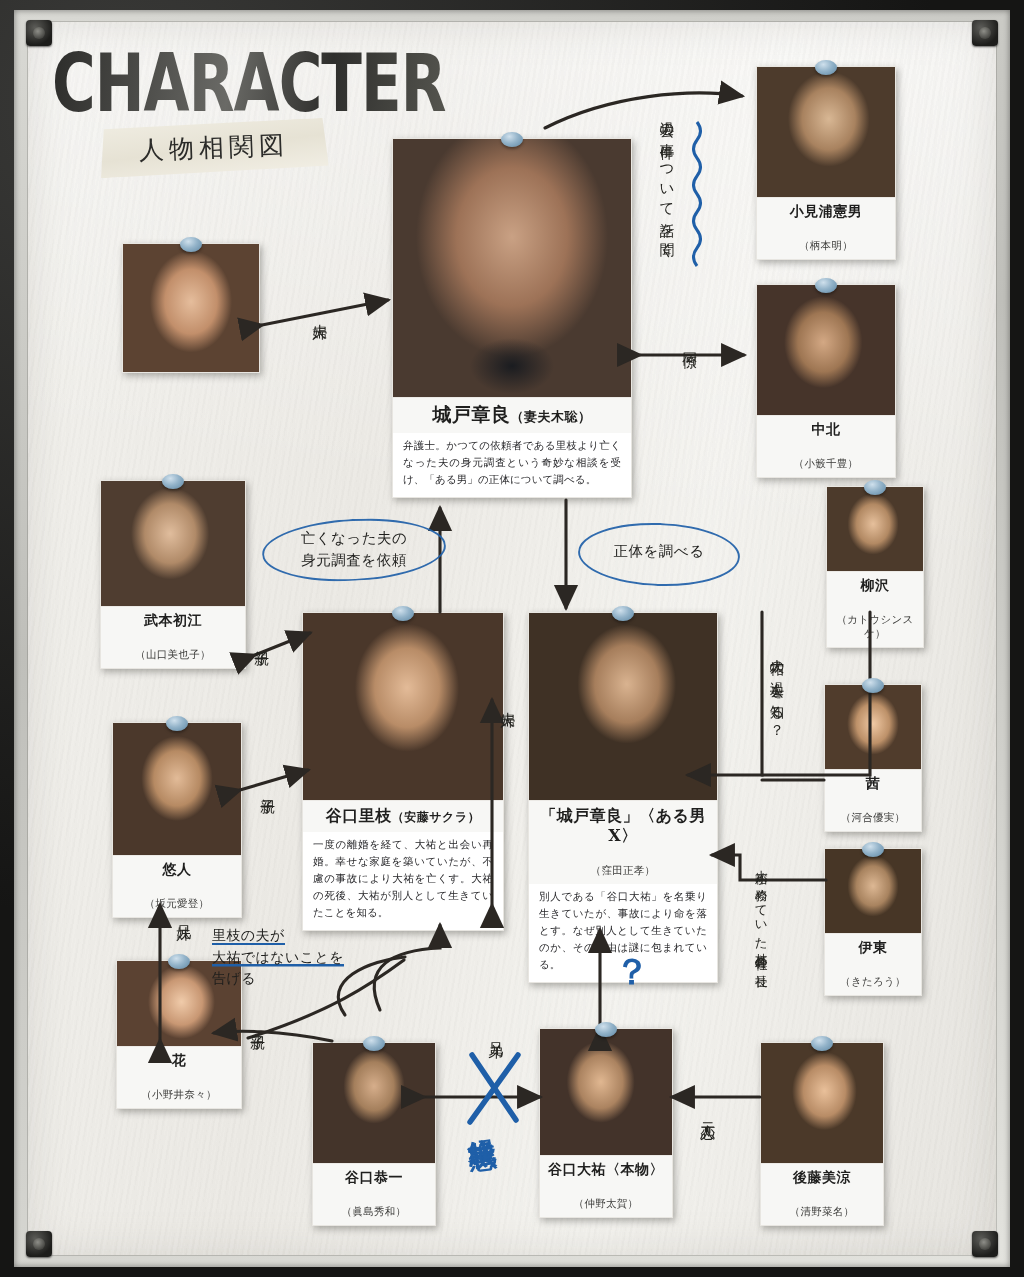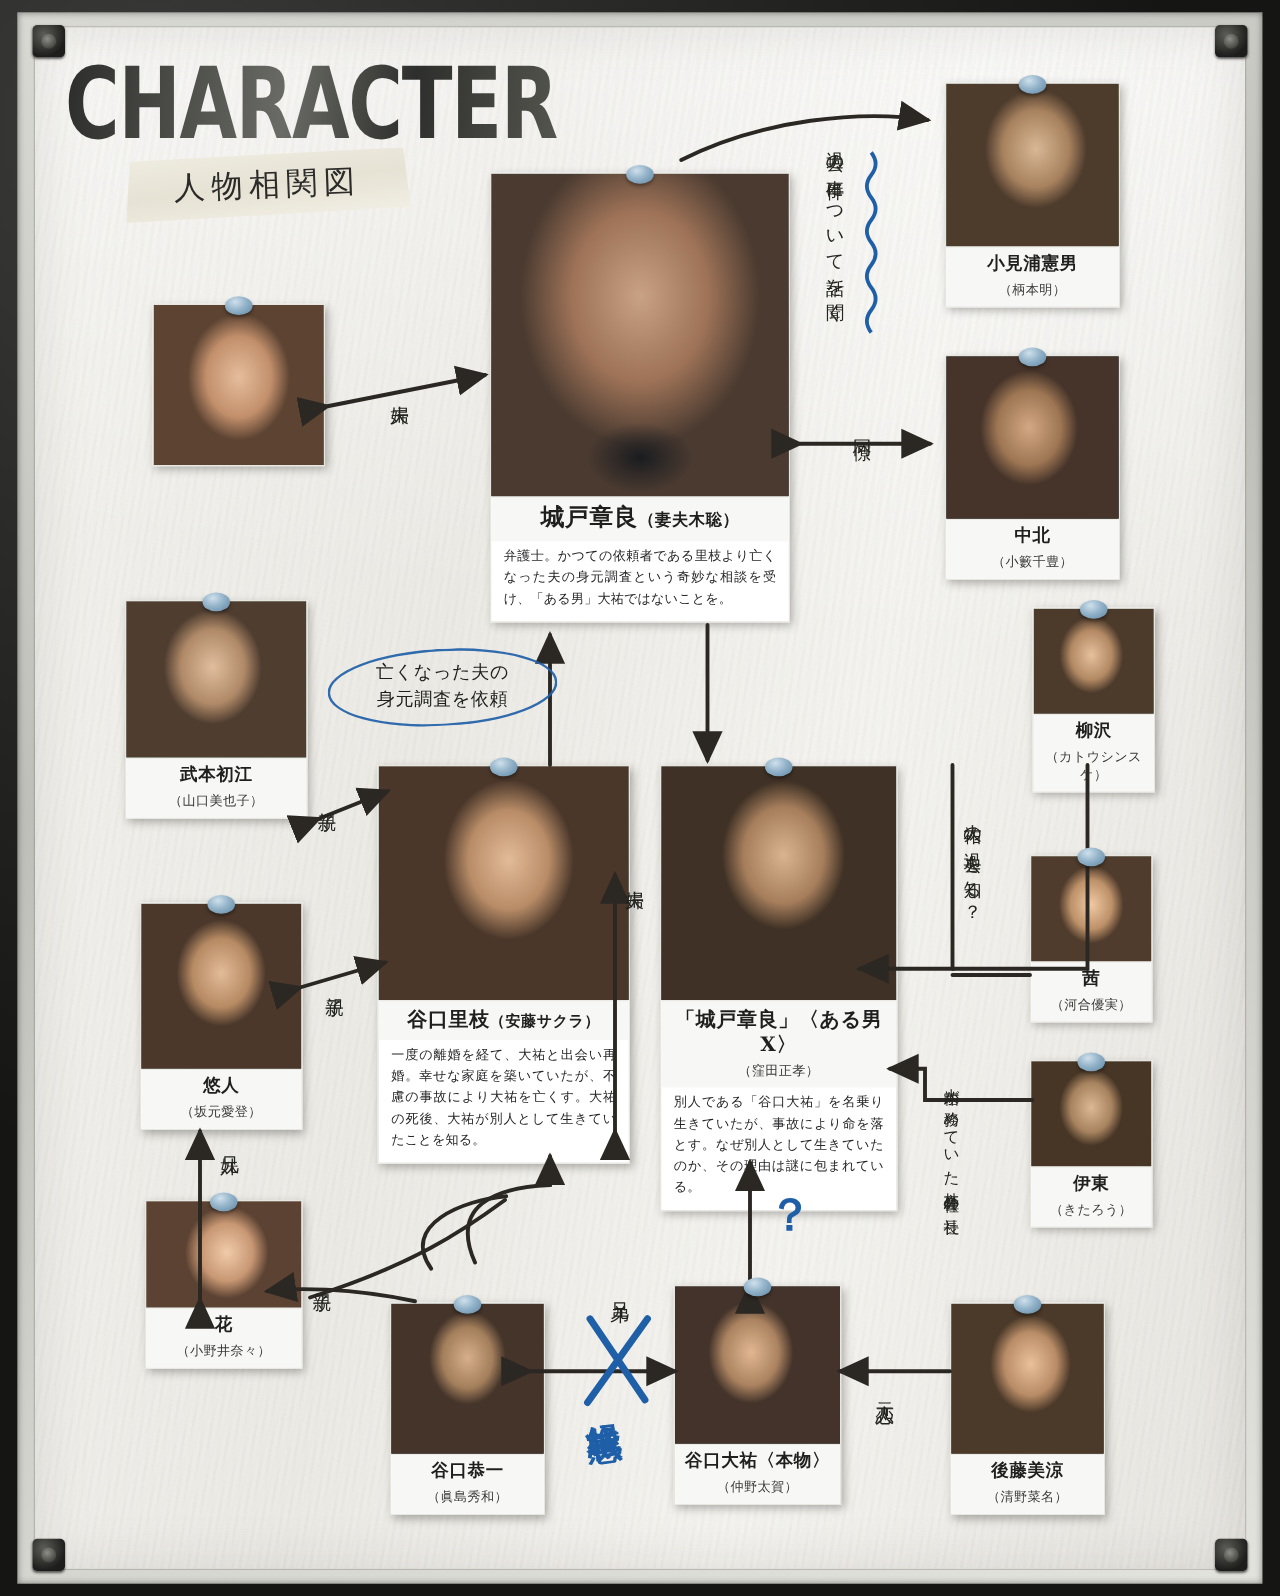--- a/index.html
+++ b/index.html
@@ -75,21 +75,21 @@
     border:1px solid #e8e6e1;}
   .card .photo{display:block;width:100%;position:relative;overflow:hidden;
     background:#8a8f86;}
   .card .photo i{position:absolute;inset:0;display:block;}
   .card .cap{
     background:#f7f7f5;text-align:center;padding:5px 2px 6px;
     border-top:1px solid #eceae6;
   }
   .card .nm{font-size:14px;color:#1f1f1e;letter-spacing:.5px;line-height:1.25;font-weight:bold;}
   .card .nm small{font-size:12px;font-weight:bold;}
-  .card .ac{font-size:10.5px;color:#3a3a38;letter-spacing:.3px;margin-top:4px;}
+  .card .ac{font-size:10.5px;color:#3a3a38;letter-spacing:.3px;margin-top:18px;}
   .card .desc{
     font-size:10.5px;line-height:1.62;color:#27272a;text-align:justify;
     padding:4px 10px 9px;letter-spacing:.1px;
   }
   .card.big .nm{font-size:19px;}
   .card.big .nm small{font-size:13px;}
   .card.mid .nm{font-size:16px;}
   .card.mid .nm small{font-size:12px;}
 
   
@@ -217,21 +217,21 @@
     <div class="photo" style="height:258px">
       <i class="ph" style="background:
         radial-gradient(ellipse 120px 150px at 50% 38%, #c9a184 0%, #9d7257 46%, #4a3a30 80%),
         linear-gradient(175deg,#c9cfce 0%,#8c9694 30%,#3b4140 60%,#23282a 100%);"></i>
       <i class="ph" style="background:
         radial-gradient(ellipse 60px 40px at 50% 88%, #1a1c20 0%, rgba(26,28,32,0) 70%);"></i>
     </div>
     <div class="cap">
       <div class="nm"><span>城戸章良</span><small>（妻夫木聡）</small></div>
     </div>
-    <div class="desc">弁護士。かつての依頼者である里枝より亡くなった夫の身元調査という奇妙な相談を受け、「ある男」大祐ではないことを。</div>
+    <div class="desc">弁護士。かつての依頼者である里枝より亡くなった夫の身元調査という奇妙な相談を受け、「ある男」の正体について調べる。</div>
   </div>
 
   <div class="card" style="left:122px;top:243px;width:136px">
     <div class="pin"></div>
     <div class="photo" style="height:128px">
       <i class="ph" style="background:
         radial-gradient(ellipse 50px 62px at 50% 45%, #e5bd9c 0%, #c28f6b 52%, #5c4332 82%),
         linear-gradient(160deg,#d8c9a4 0%,#a8935f 40%,#6b5a35 100%);"></i>
     </div>
   </div>
@@ -418,20 +418,29 @@
   <div class="rel v" style="left:248px;top:1022px">親子</div>
 
   <div class="vnote" style="left:656px;top:110px">過去の事件について話を聞く</div>
 
   <div class="note" style="left:262px;top:519px;width:148px">
     <span class="ell"></span>
     <div>亡くなった夫の</div>
     <div>身元調査を依頼</div>
   </div>
 
+  <div class="note n2" style="left:578px;top:523px;width:126px;padding-top:18px;height:36px">
+    <span class="ell"></span>
+    <div>正体を調べる</div>
+  </div>
 
   <div class="vnote" style="left:766px;top:648px">大祐の過去を知る？</div>
   <div class="vnote" style="left:752px;top:860px;font-size:12.5px;letter-spacing:1.5px">大祐が務めていた林産会社の社長</div>
 
+  <div class="note-underline" style="left:212px;top:925px">
+    <div><u>里枝の夫が</u></div>
+    <div><u>大祐ではないことを</u></div>
+    <div><span>告げる</span></div>
+  </div>
 
   <div class="qmark" style="left:614px;top:948px">？</div>
   <div class="zetsuen" style="left:460px;top:1118px">絶縁状態</div>
 </div>
 
 </body></html>

